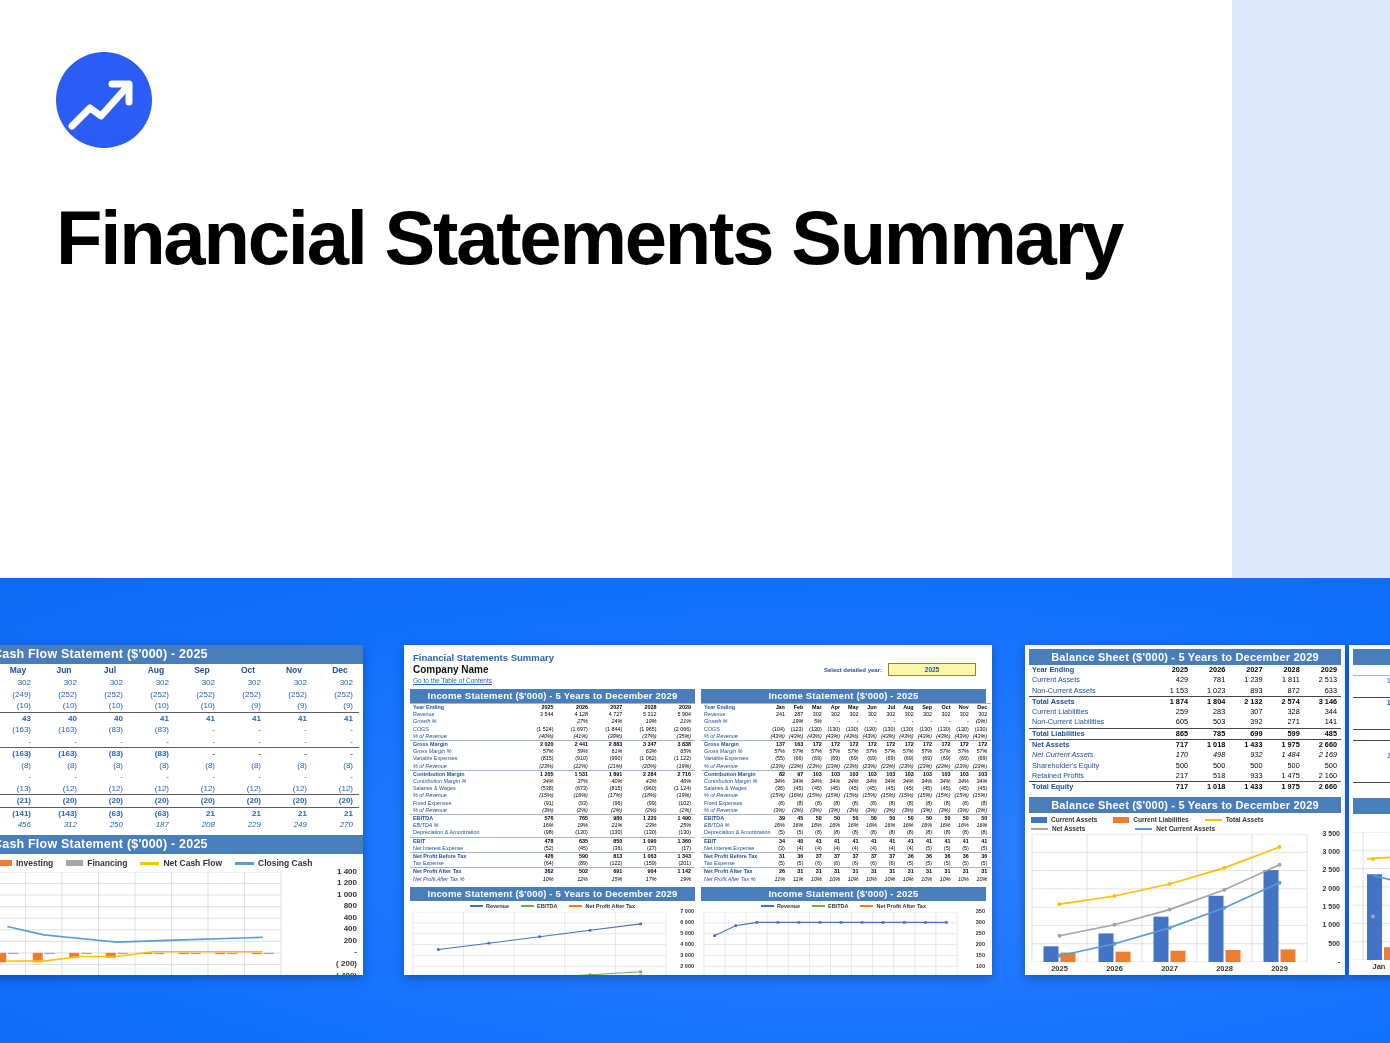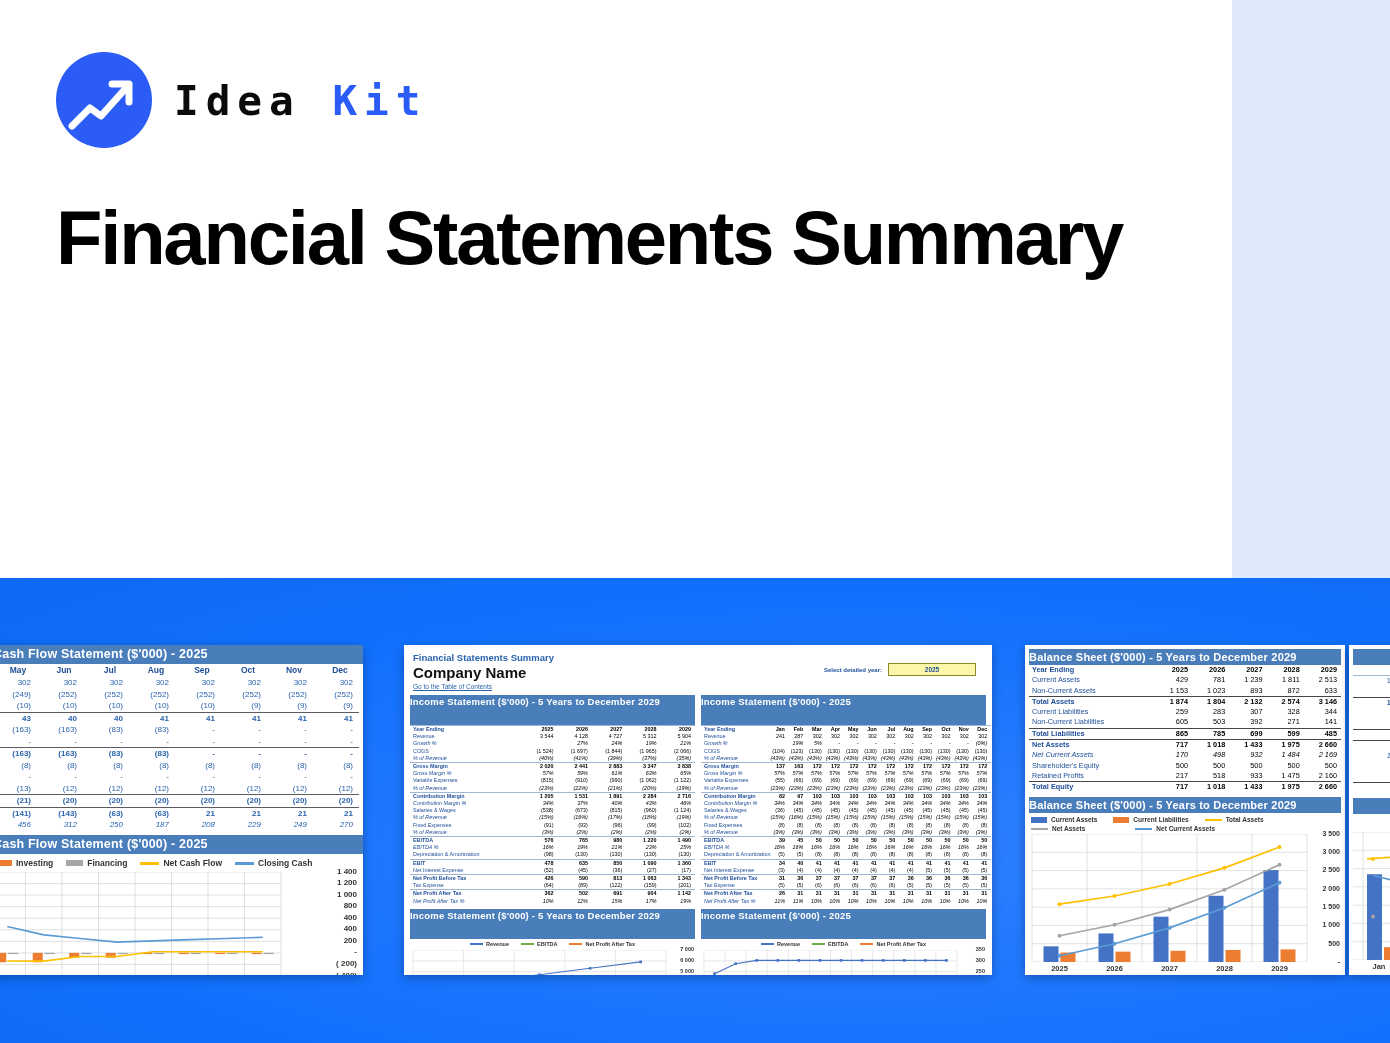--- a/index.html
+++ b/index.html
@@ -39,21 +39,21 @@
   }
 
   
   .panel{position:absolute;background:#ffffff;box-shadow:0 3px 10px rgba(0,0,0,.28);overflow:hidden;}
   #panel-left{left:-15px;top:645px;width:378px;height:330px;}
   #panel-center{left:404px;top:645px;width:588px;height:330px;}
   #panel-right{left:1025px;top:645px;width:320px;height:330px;}
   #panel-far-right{left:1349px;top:645px;width:60px;height:330px;}
 
   
-  .bar-title{background:#4a7ebb;color:#fff;font-weight:bold;
+  .bar-title{background:#4a7ebb;color:#fff;font-weight:bold;text-align:center;
     font-family:"Liberation Sans", sans-serif;letter-spacing:.2px;}
   .rlabel{color:#1f4e99;text-align:left;padding-left:3px !important;}
   .rlabel.b{font-weight:bold;}
   .rlabel.i{font-style:italic;}
   .num{text-align:right;padding-right:4px !important;}
   .num.b{font-weight:bold;}
   .num.i{font-style:italic;}
   .tl{border-top:1px solid #9fb6d4;}
   .tl2{border-top:1.6px solid #45464a;}
 
@@ -71,27 +71,27 @@
   #cf-chart-title{margin-top:4px;height:19px;line-height:19px;font-size:12.5px;padding-left:8px;text-align:left;}
   #cf-legend{display:flex;gap:13px;padding:4px 0 2px 10px;font-size:8.5px;font-weight:bold;color:#333;align-items:center;}
   #cf-legend span.sw{display:inline-block;width:17px;height:6px;margin-right:4px;vertical-align:middle;}
   #cf-legend span.ln{display:inline-block;width:19px;height:2.5px;margin-right:4px;vertical-align:middle;}
   #cf-plot{position:relative;margin:2px 4px 0 0;height:122px;}
   #cf-plot .ylab{position:absolute;right:2px;font-size:8px;color:#333;font-weight:bold;}
 
   
   #c-head{padding:7px 0 0 9px;}
   #c-t1{font-size:9.5px;font-weight:bold;color:#2a63ad;}
-  #c-t2{font-size:15px;font-weight:bold;color:#111;margin-top:1px;}
+  #c-t2{font-size:10px;font-weight:bold;color:#111;margin-top:1px;}
   #c-t3{font-size:6.5px;color:#2a63ad;text-decoration:underline;margin-top:2px;}
   #c-selector{position:absolute;right:16px;top:18px;display:flex;align-items:center;gap:6px;}
   #c-sel-label{font-size:6px;color:#1f4e99;font-weight:bold;}
   #c-sel-box{width:86px;height:11px;border:1px solid #8a8a25;background:#fbf7a8;
     font-size:6.5px;font-weight:bold;color:#1f4e99;text-align:center;line-height:11px;}
-  .c-bar{height:30px;line-height:13px;font-size:9.5px;}
+  .c-bar{height:14px;line-height:13px;font-size:9.5px;}
   .c-tbl{width:100%;border-collapse:collapse;}
   .c-tbl td{font-size:5.4px;line-height:7.2px;padding:0;white-space:nowrap;}
   .c-split{display:flex;gap:6px;margin:0 6px;}
   .c-split > div{flex:1;min-width:0;}
   .chart-box{position:relative;height:92px;margin-top:2px;}
   .chart-legend{display:flex;justify-content:center;gap:12px;font-size:5.5px;font-weight:bold;color:#333;padding:2px 0 1px;}
   .chart-legend .ln{display:inline-block;width:13px;height:2px;margin-right:3px;vertical-align:middle;}
 
   
   #bs-bar{height:16px;line-height:16px;font-size:11px;margin:4px 4px 0;}
@@ -120,24 +120,20 @@
   <div id="right-tint"></div>
 
   <div id="logo-row">
     <div id="logo-mark">
       <svg width="96" height="96" viewBox="0 0 96 96">
         <path d="M16 74 L34 56 L45 64 L70 36" fill="none" stroke="#ffffff" stroke-width="7" stroke-linecap="round" stroke-linejoin="round"></path>
         <path d="M56 32 L73 32 L73 50" fill="none" stroke="#ffffff" stroke-width="7" stroke-linecap="round" stroke-linejoin="round"></path>
       </svg>
     </div>
     <div id="logo-type">
-      <div class="logo-sub">
-        <span>Idea</span>
-        <span class="logo-kit">Kit</span>
-      </div>
     </div>
   </div>
 
   <div id="page-title">Financial Statements Summary</div>
 </div>
 
 <div id="blue-band"></div>
 
 <div class="panel" id="panel-left">
   <div class="bar-title cf-head">Cash Flow Statement ($'000) - 2025</div>

